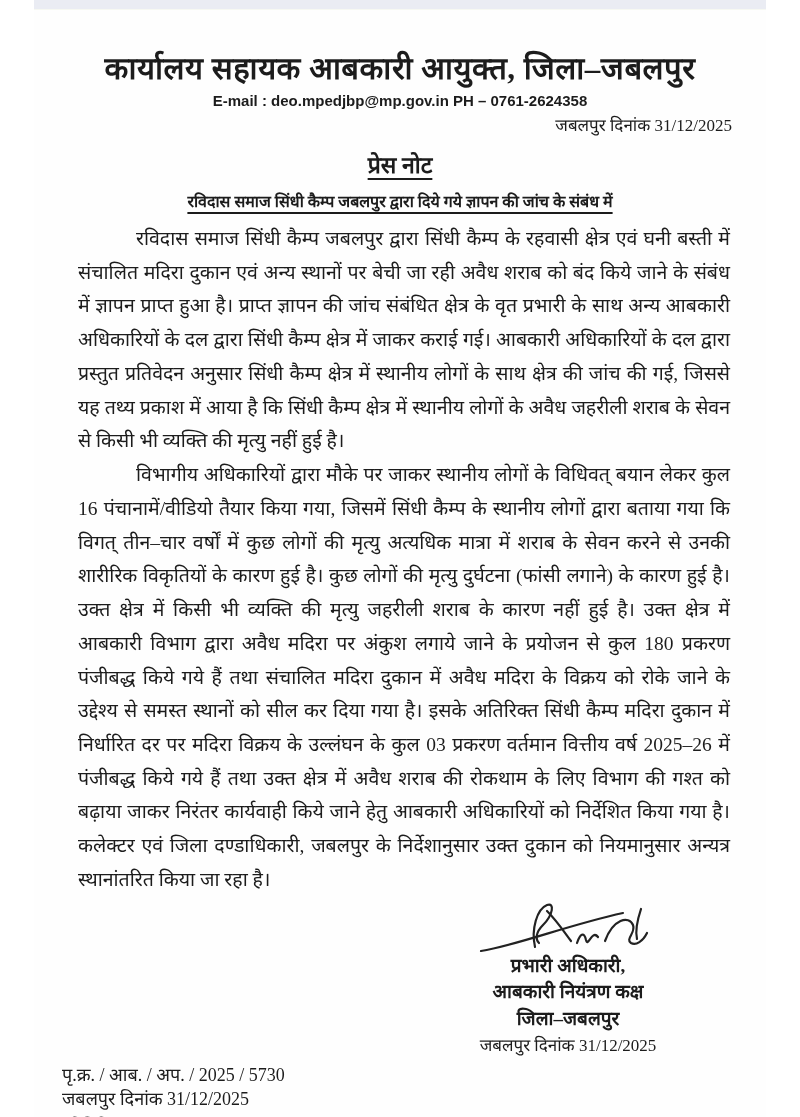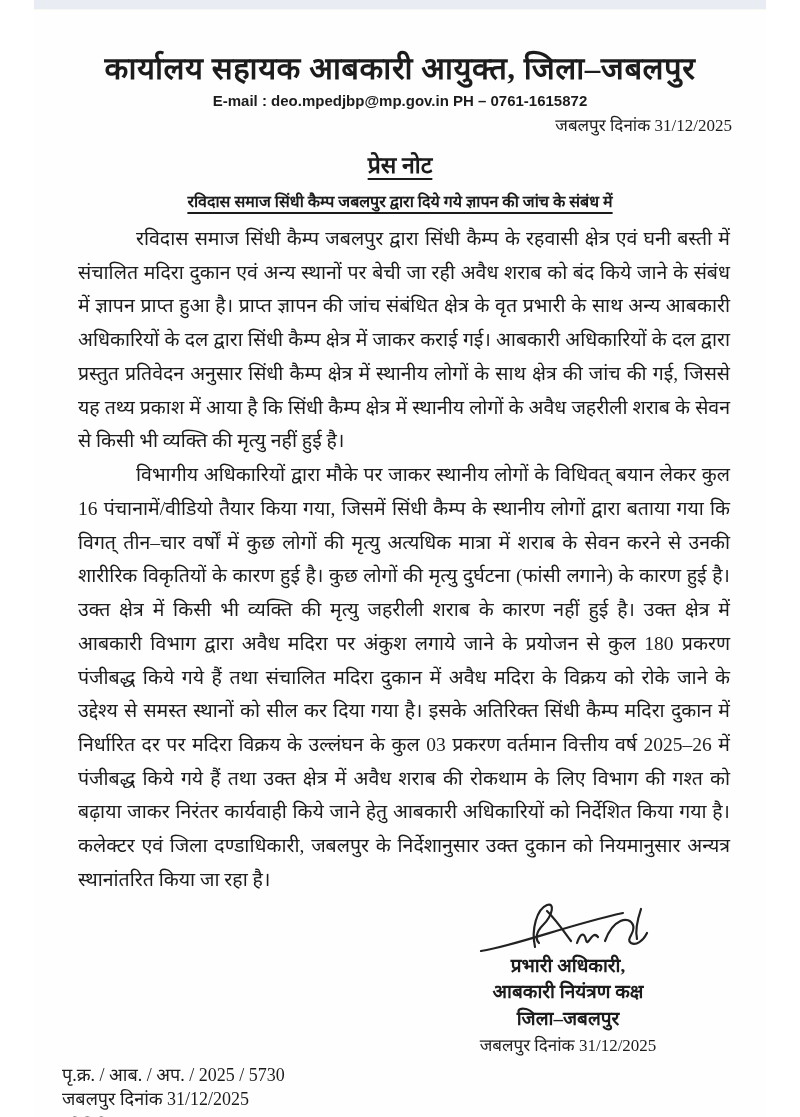--- a/index.html
+++ b/index.html
@@ -127,21 +127,21 @@
 </style>
 </head>
 <body>
 
 <div class="page">
 
   <div class="top-band"></div>
 
   <div class="office-title">कार्यालय सहायक आबकारी आयुक्त, जिला–जबलपुर</div>
 
-  <div class="email-line">E-mail : deo.mpedjbp@mp.gov.in PH – 0761-1615872</div>
+  <div class="email-line">E-mail : deo.mpedjbp@mp.gov.in PH – 0761-2624358</div>
 
   <div class="header-date">जबलपुर दिनांक 31/12/2025</div>
 
   <div class="press-note">
     <span>प्रेस नोट</span>
   </div>
 
   <div class="subject">
     <span>रविदास समाज सिंधी कैम्प जबलपुर द्वारा दिये गये ज्ञापन की जांच के संबंध में</span>
   </div>

